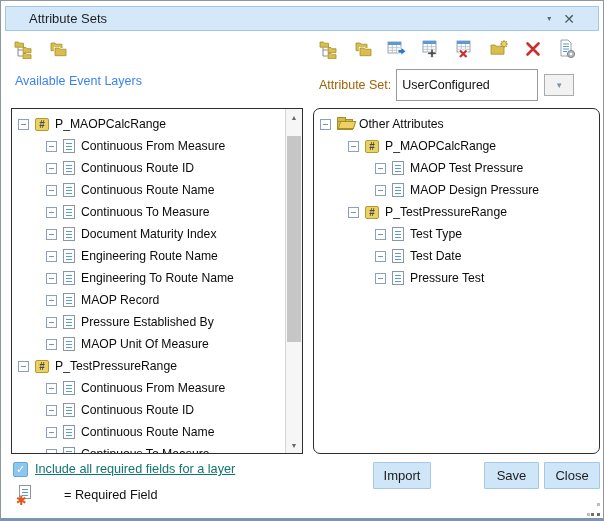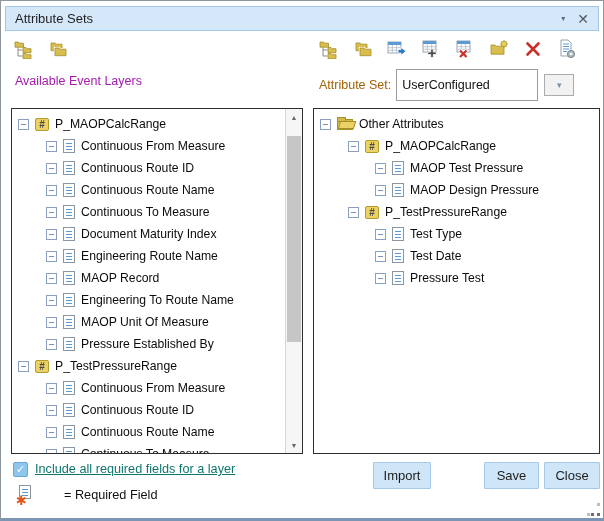--- a/index.html
+++ b/index.html
@@ -2,45 +2,45 @@
 <html><head>
 <meta charset="utf-8">
 <style>
   html,body{margin:0;padding:0;background:#fff;font-family:"Liberation Sans","DejaVu Sans",sans-serif;}
   .dialog{position:relative;width:604px;height:521px;box-sizing:border-box;background:#fff;
           border:1px solid #8e979e;border-bottom:3px solid #7b95b2;overflow:hidden;}
 
   
   .titlebar{position:absolute;left:4px;right:4px;top:5px;height:25px;box-sizing:border-box;
             background:#d5e8fa;border:1px solid #a4c7e8;display:flex;align-items:center;
-            padding:0 9px;font-size:13px;color:#1f1f1f;}
+            padding:0 23px;font-size:13px;color:#1f1f1f;}
   .tb-controls{margin-left:auto;display:flex;align-items:center;gap:12px;}
   .tb-min{font-size:8px;color:#5a6a78;cursor:default;line-height:1;}
   .tb-close{font-size:14px;font-weight:bold;color:#4f5a63;line-height:1;cursor:default;}
 
   
   .toolbar{position:absolute;left:12px;right:12px;top:36px;height:24px;display:flex;justify-content:space-between;}
   .tgroup{display:flex;align-items:center;gap:13px;}
   .tgroup.right{padding-right:14px;}
   .tbtn{width:21px;height:21px;display:flex;align-items:center;justify-content:center;}
 
   
-  .avail-label{position:absolute;left:14px;top:73px;font-size:12.5px;color:#a21caf;}
+  .avail-label{position:absolute;left:14px;top:73px;font-size:12.5px;color:#3b82f6;}
   .attrset{position:absolute;left:318px;top:68px;display:flex;align-items:center;}
   .attrset-label{font-size:12.5px;color:#a16207;margin-right:5px;}
   .combobox{width:142px;height:32px;box-sizing:border-box;border:1px solid #9b9b9b;background:#fff;
             font-size:12.5px;color:#111;display:flex;align-items:center;padding:0 5px;}
   .dd-btn{width:30px;height:22px;box-sizing:border-box;margin-left:6px;background:#f2f2f2;
           border:1px solid #ababab;display:flex;align-items:center;justify-content:center;
           font-size:8px;color:#7a93ad;}
 
   
   .panel{position:absolute;top:107px;height:346px;box-sizing:border-box;background:#fff;border:1px solid #2e2e2e;overflow:hidden;}
   .panel.left{left:10px;width:292px;}
-  .panel.right{left:312px;width:287px;}
+  .panel.right{left:312px;width:287px;border-radius:7px;}
   .tree{padding-top:4px;}
   .tree-row{height:22px;display:flex;align-items:center;font-size:12.2px;color:#0c0c0c;white-space:nowrap;}
   .lvl0{padding-left:6px;} .lvl1{padding-left:34px;} .lvl2{padding-left:61px;}
   .expander{position:relative;width:11px;height:11px;box-sizing:border-box;border:1px solid #8ba0bd;background:#fff;flex:0 0 auto;}
   .expander::before{content:"";position:absolute;left:2px;right:2px;top:4px;height:1px;background:#7c92b0;}
   .ticon{flex:0 0 auto;margin:0 6px 0 6px;position:relative;}
   .icon-event{width:14px;height:13px;background:#ecd264;border:1px solid #b39b2e;box-sizing:border-box;
               display:flex;align-items:center;justify-content:center;font-size:10px;font-weight:bold;color:#4a4a4a;border-radius:2px;}
   .icon-field{width:12px;height:14px;background:#fff;border:1px solid #8a97a3;box-sizing:border-box;}
   .icon-field::before{content:"";position:absolute;left:2px;right:2px;top:3px;height:8px;
@@ -218,36 +218,36 @@
           <span>Document Maturity Index</span>
         </div>
       <div class="tree-row lvl1">
           <span class="expander"></span>
           <span class="ticon icon-field"></span>
           <span>Engineering Route Name</span>
         </div>
       <div class="tree-row lvl1">
           <span class="expander"></span>
           <span class="ticon icon-field"></span>
+          <span>Engineering To Route Name</span>
+        </div>
+      <div class="tree-row lvl1">
+          <span class="expander"></span>
+          <span class="ticon icon-field"></span>
           <span>MAOP Record</span>
         </div>
       <div class="tree-row lvl1">
           <span class="expander"></span>
           <span class="ticon icon-field"></span>
-          <span>Engineering To Route Name</span>
+          <span>Pressure Established By</span>
         </div>
       <div class="tree-row lvl1">
           <span class="expander"></span>
           <span class="ticon icon-field"></span>
           <span>MAOP Unit Of Measure</span>
-        </div>
-      <div class="tree-row lvl1">
-          <span class="expander"></span>
-          <span class="ticon icon-field"></span>
-          <span>Pressure Established By</span>
         </div>
       <div class="tree-row lvl0">
           <span class="expander"></span>
           <span class="ticon icon-event">#</span>
           <span>P_TestPressureRange</span>
         </div>
       <div class="tree-row lvl1">
           <span class="expander"></span>
           <span class="ticon icon-field"></span>
           <span>Continuous From Measure</span>

